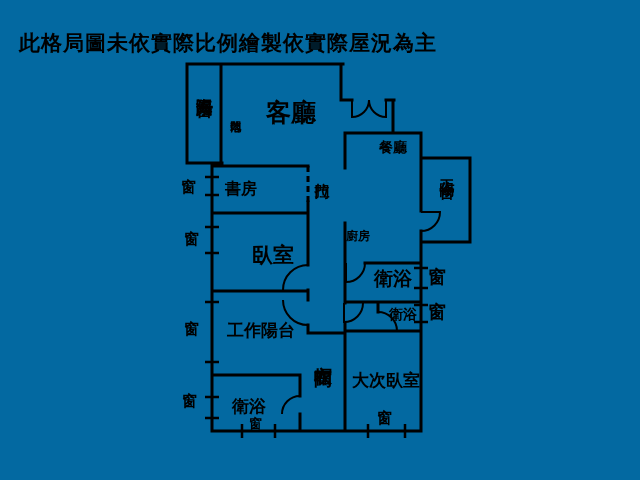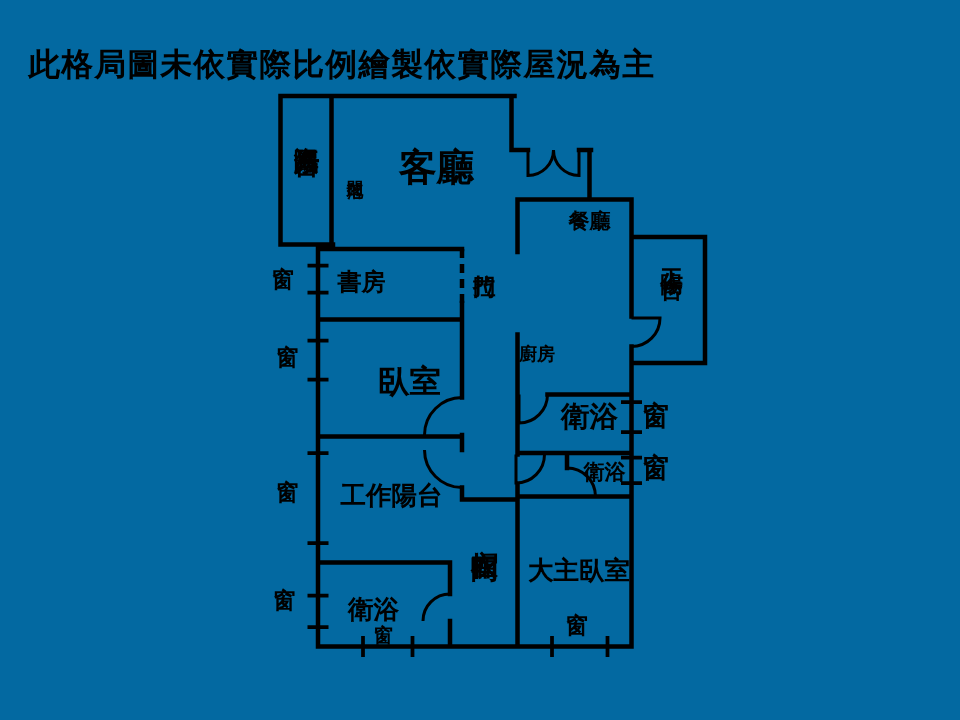--- a/index.html
+++ b/index.html
@@ -78,21 +78,21 @@
 
   <div class="lbl" style="left:266px;top:99px;font-size:25px;">客廳</div>
   <div class="lbl" style="left:379px;top:140px;font-size:14px;">餐廳</div>
   <div class="lbl" style="left:225px;top:181px;font-size:16px;">書房</div>
   <div class="lbl" style="left:252px;top:244px;font-size:21px;">臥室</div>
   <div class="lbl" style="left:346px;top:230px;font-size:12px;">廚房</div>
   <div class="lbl" style="left:374px;top:269px;font-size:19px;">衛浴</div>
   <div class="lbl" style="left:389px;top:307px;font-size:14px;">衛浴</div>
   <div class="lbl" style="left:232px;top:398px;font-size:17px;">衛浴</div>
   <div class="lbl" style="left:227px;top:322px;font-size:17px;">工作陽台</div>
-  <div class="lbl" style="left:352px;top:372px;font-size:17px;">大主臥室</div>
+  <div class="lbl" style="left:352px;top:372px;font-size:17px;">大次臥室</div>
 
   <div class="lbl v" style="left:195px;top:84px;font-size:17px;letter-spacing:1px;">海景陽台</div>
   <div class="lbl v" style="left:439px;top:167px;font-size:15px;letter-spacing:2px;">工作陽台</div>
   <div class="lbl v" style="left:313px;top:352px;font-size:18px;letter-spacing:2px;">衣帽間</div>
   <div class="lbl v" style="left:229px;top:112px;font-size:11px;">落地門</div>
   <div class="lbl v" style="left:314px;top:171px;font-size:15px;letter-spacing:1px;">拉門</div>
 
   <div class="lbl" style="left:181px;top:179px;font-size:15px;">窗</div>
   <div class="lbl" style="left:184px;top:231px;font-size:15px;">窗</div>
   <div class="lbl" style="left:184px;top:321px;font-size:15px;">窗</div>

